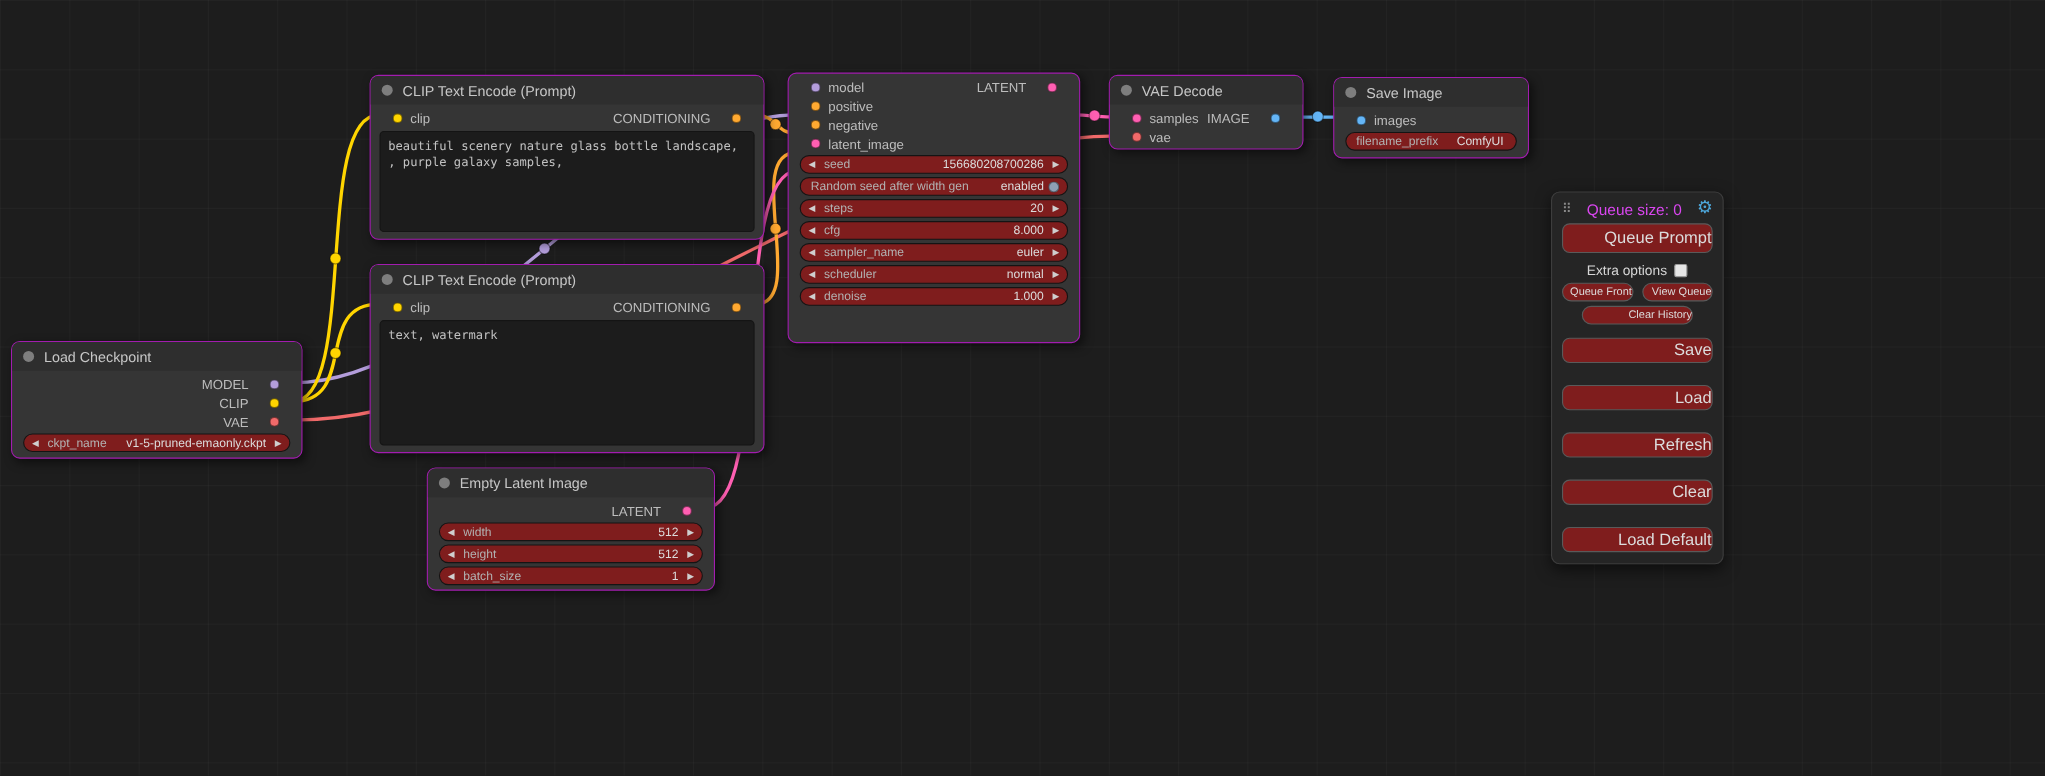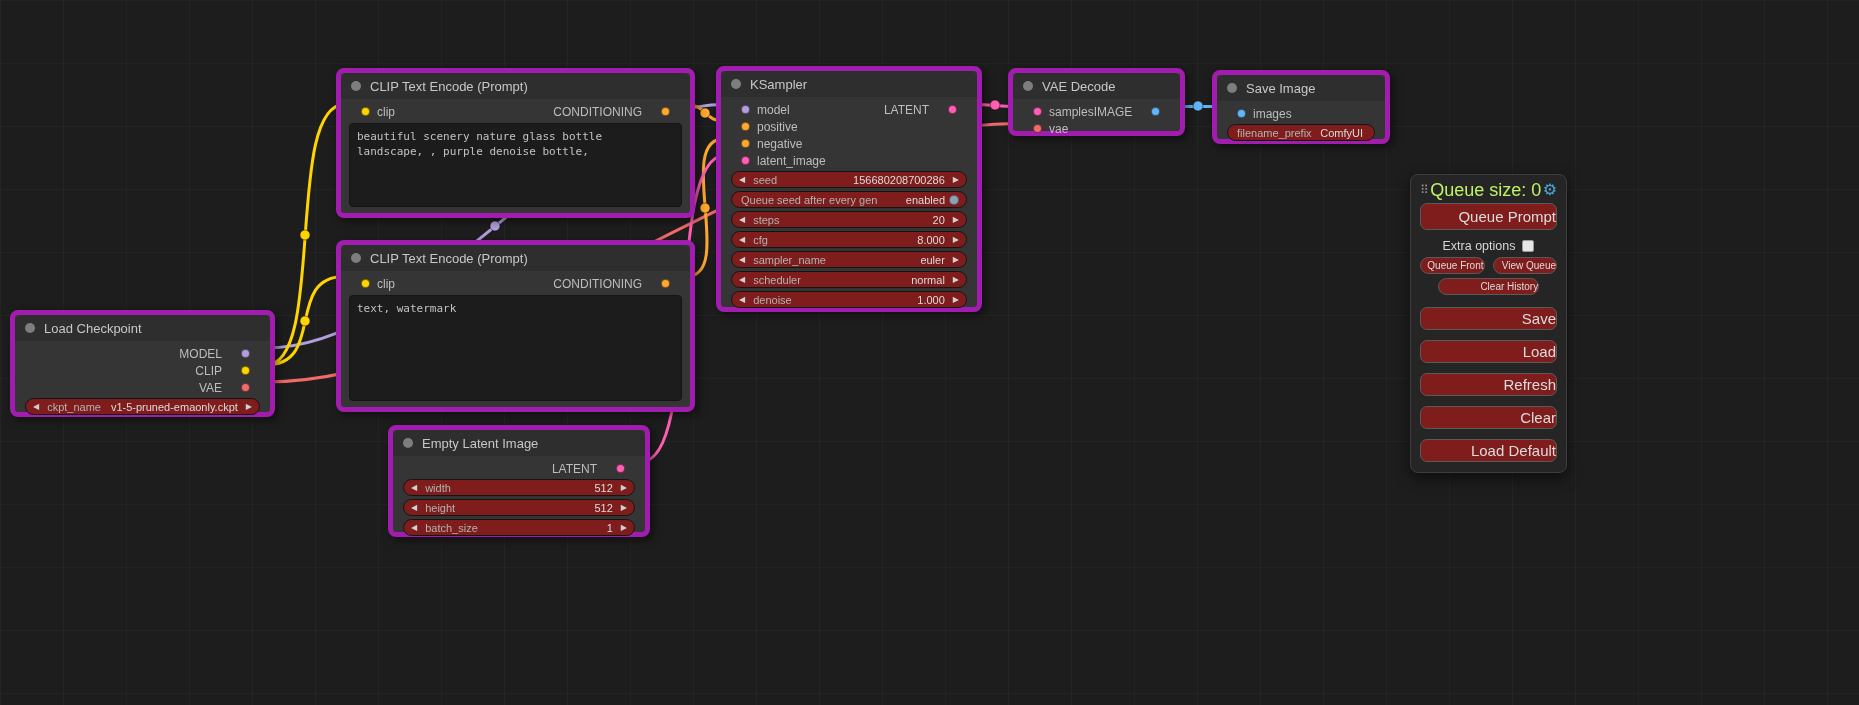--- a/index.html
+++ b/index.html
@@ -11,21 +11,21 @@
       linear-gradient(90deg, rgba(255,255,255,0.028) 1px, transparent 1px);
     background-size:63px 63px;
     font-family:"Liberation Sans", sans-serif;
   }
   .wires{position:absolute;left:0;top:0;width:1859px;height:705px;z-index:1;}
   .wires path{fill:none;stroke-width:3;stroke-linecap:round;}
   .wires circle{stroke:rgba(0,0,0,0.45);stroke-width:1;}
 
   .node{
     position:absolute;z-index:2;background:#353535;border-radius:8px;
-    box-shadow:3px 3px 9px rgba(0,0,0,0.5);border:5px solid #a21caf;box-sizing:border-box;
+    box-shadow:3px 3px 9px rgba(0,0,0,0.5);border:1px solid #a21caf;box-sizing:border-box;
   }
   .node-title{
     height:26px;background:#2e2e2e;border-radius:7px 7px 0 0;
     display:flex;align-items:center;gap:9px;padding:0 10px;
     color:#c7c7c7;font-size:13px;white-space:nowrap;
   }
   .collapse-dot{width:10px;height:10px;border-radius:50%;background:#7e7e7e;flex:0 0 auto;}
   .slots{padding-top:4px;}
   .slot-row{display:flex;align-items:center;height:17px;padding:0 20px;color:#bdbdbd;font-size:12px;}
   .slot-row.out{justify-content:flex-end;}
@@ -56,33 +56,33 @@
   }
 
   .menu{
     position:absolute;left:1410px;top:174px;width:157px;z-index:5;
     background:rgba(37,37,37,0.97);border:1px solid #3d3d3d;border-radius:8px;
     box-shadow:0 5px 14px rgba(0,0,0,0.55);padding:5px 9px 10px;box-sizing:border-box;
     color:#d8d8d8;
   }
   .menu-header{display:flex;align-items:center;justify-content:space-between;height:20px;margin-bottom:3px;}
   .drag-handle{color:#8a8a8a;font-size:12px;cursor:move;}
-  .queue-size{font-size:18px;color:#bef264;}
+  .queue-size{font-size:14px;color:#d946ef;}
   .gear{color:#4da6d9;font-size:16px;line-height:1;cursor:pointer;}
   .btn{
     display:block;width:100%;background:#7f1d1d;border:1px solid #5a5a5a;border-radius:7px;
     color:#dcdcdc;text-align:right;font-family:Liberation Sans, sans-serif;box-sizing:border-box;cursor:pointer;
   }
   .btn-queue{font-size:15px;padding:4px 0;margin:2px 0 9px;}
   .extra-row{display:flex;align-items:center;justify-content:center;gap:7px;font-size:12.5px;margin-bottom:4px;color:#d6d6d6;}
   .checkbox{width:12px;height:12px;background:#e6e6e6;border:1px solid #9a9a9a;border-radius:2px;box-sizing:border-box;}
   .small-row{display:flex;gap:8px;margin-bottom:4px;}
   .btn-small{font-size:10px;padding:2px 0;border-radius:9px;flex:1;}
   .btn-history{width:74%;margin:0 auto 12px;font-size:10px;padding:2px 0;border-radius:9px;}
-  .btn-big{font-size:15px;padding:2px 0;margin-bottom:10px;}
+  .btn-big{font-size:15px;padding:2px 0;margin-bottom:20px;}
 </style>
 </head>
 <body>
 
 <svg class="wires">
   <path d="M266,348 C426,348 564,104.5 724.5,104.5" stroke="#B39DDB"></path>
   <path d="M266,365 C326,365 284.5,104.5 344.5,104.5" stroke="#FFD500"></path>
   <path d="M266,365 C326,365 284.5,276.5 344.5,276.5" stroke="#FFD500"></path>
   <path d="M266,382 C500,382 760,123.5 1016.5,123.5" stroke="#F16A6A"></path>
   <path d="M686.5,104.5 C706,104.5 705,121.5 724.5,121.5" stroke="#FFA931"></path>
@@ -145,21 +145,21 @@
       <span class="slot-in">
         <span class="dot c-clip"></span>
         <span>clip</span>
       </span>
       <span class="slot-out">
         <span>CONDITIONING</span>
         <span class="dot c-cond"></span>
       </span>
     </div>
   </div>
-  <div class="prompt-box">beautiful scenery nature glass bottle landscape, , purple denoise bottle,</div>
+  <div class="prompt-box">beautiful scenery nature glass bottle landscape, , purple galaxy samples,</div>
 </div>
 
 <div class="node" style="left:336px;top:240px;width:359px;height:172px">
   <div class="node-title">
     <span class="collapse-dot"></span>
     <span>CLIP Text Encode (Prompt)</span>
   </div>
   <div class="slots">
     <div class="slot-row between">
       <span class="slot-in">
@@ -202,24 +202,20 @@
   </div>
   <div class="widget">
     <span class="arrow">◀</span>
     <span class="wlabel">batch_size</span>
     <span class="wvalue">1</span>
     <span class="arrow">▶</span>
   </div>
 </div>
 
 <div class="node" style="left:716px;top:66px;width:266px;height:246px">
-  <div class="node-title">
-    <span class="collapse-dot"></span>
-    <span>KSampler</span>
-  </div>
   <div class="slots">
     <div class="slot-row between">
       <span class="slot-in">
         <span class="dot c-model"></span>
         <span>model</span>
       </span>
       <span class="slot-out">
         <span>LATENT</span>
         <span class="dot c-latent"></span>
       </span>
@@ -243,21 +239,21 @@
       </span>
     </div>
   </div>
   <div class="widget">
     <span class="arrow">◀</span>
     <span class="wlabel">seed</span>
     <span class="wvalue">156680208700286</span>
     <span class="arrow">▶</span>
   </div>
   <div class="widget noarrow">
-    <span class="wlabel">Queue seed after every gen</span>
+    <span class="wlabel">Random seed after width gen</span>
     <span class="wvalue">enabled</span>
     <span class="toggle-dot"></span>
   </div>
   <div class="widget">
     <span class="arrow">◀</span>
     <span class="wlabel">steps</span>
     <span class="wvalue">20</span>
     <span class="arrow">▶</span>
   </div>
   <div class="widget">

